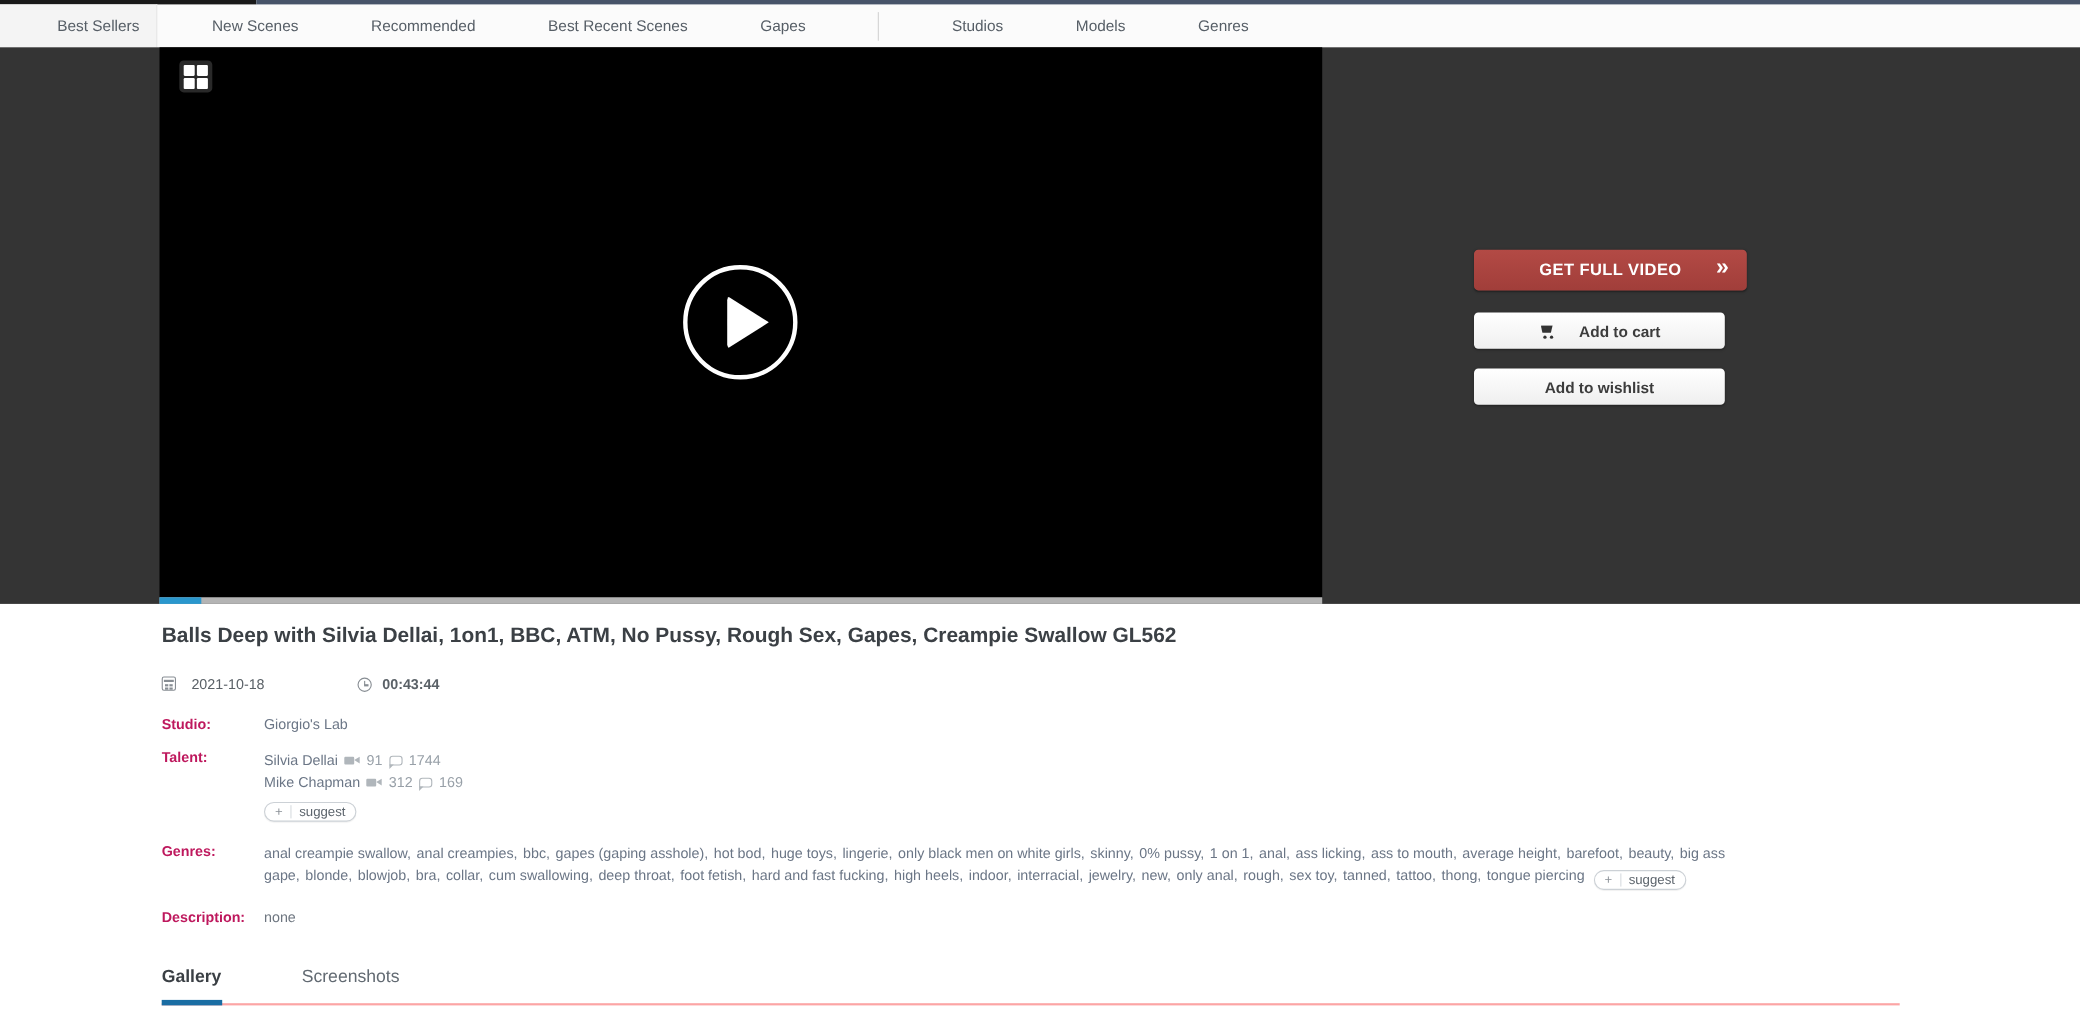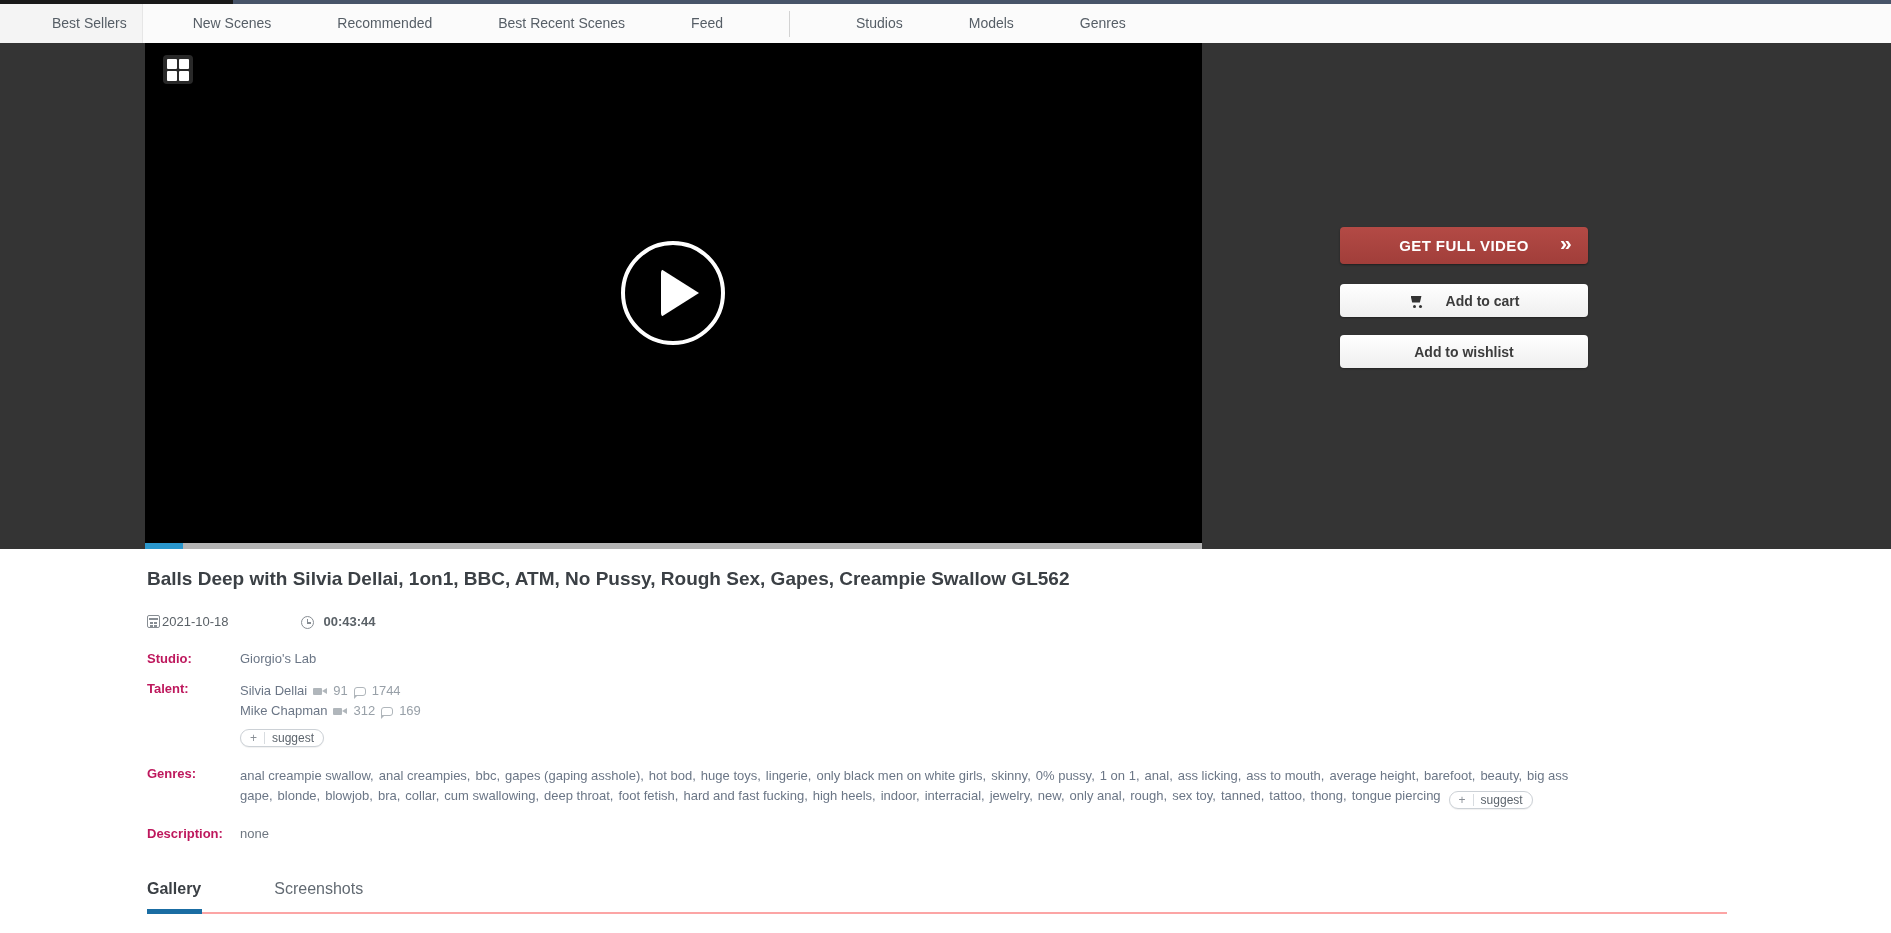--- a/index.html
+++ b/index.html
@@ -37,35 +37,35 @@
   .progress .played { position:absolute; left:0; top:0; width:38px; height:6px; background:#2a97cd; }
 
   
   .buy-col { position:absolute; left:1340px; top:184px; width:248px; }
   .btn-red { display:flex; align-items:center; justify-content:center; position:relative;
     width:248px; height:37px; border-radius:4px; cursor:pointer;
     background:linear-gradient(#b34a45,#a13e3a); box-shadow:0 1px 2px rgba(0,0,0,.4);
     color:#fff; font-size:15px; font-weight:bold; letter-spacing:.4px; }
   .btn-red .chevrons { position:absolute; right:16px; top:4px; font-size:21px; font-weight:bold; }
   .btn-light { display:flex; align-items:center; justify-content:center; gap:22px;
-    width:248px; height:33px; border-radius:4px; cursor:pointer; margin-top:20px;
+    width:228px; height:33px; border-radius:4px; cursor:pointer; margin-top:20px;
     background:linear-gradient(#ffffff,#efefef); box-shadow:0 1px 2px rgba(0,0,0,.35);
     color:#3c3c3c; font-size:14px; font-weight:bold; }
   .btn-light.wishlist { margin-top:18px; }
   .cart-ico { position:relative; width:15px; height:14px; display:inline-block; }
   .cart-ico::before { content:""; position:absolute; left:2px; top:2px; width:11px; height:7px;
     background:#333; clip-path:polygon(0 0,100% 0,85% 100%,15% 100%); }
   .cart-ico::after { content:""; position:absolute; left:4px; top:11px; width:3px; height:3px;
     background:#333; border-radius:50%; box-shadow:6px 0 0 #333; }
 
   
   .content { padding:0 20px 0 147px; }
   .video-title { margin-top:18px; font-size:19px; line-height:24px; font-weight:bold; color:#3b4045; }
 
-  .meta-row { margin-top:23px; display:flex; align-items:center; gap:2px;
+  .meta-row { margin-top:23px; display:flex; align-items:center; gap:14px;
     font-size:13px; color:#5a6167; }
   .meta-row .time-group { margin-left:70px; display:flex; align-items:flex-end; gap:10px;font-weight:bold; }
   .cal-ico { width:13px; height:13px; border:1px solid #878d93; border-radius:2px; position:relative; display:inline-block; }
   .cal-ico::before { content:""; position:absolute; left:1px; right:1px; top:2px; height:2px; background:#878d93; }
   .cal-ico::after { content:""; position:absolute; left:2px; top:6px; width:3px; height:2px;
     background:#878d93; box-shadow:4px 0 0 #878d93, 0 3px 0 #878d93, 4px 3px 0 #878d93; }
   .clk-ico { width:13px; height:13px; border:1px solid #878d93; border-radius:50%; position:relative; display:inline-block; }
   .clk-ico::before { content:""; position:absolute; left:5px; top:2px; width:1.5px; height:4px; background:#878d93; }
   .clk-ico::after { content:""; position:absolute; left:5px; top:5px; width:4px; height:1.5px; background:#878d93; }
 
@@ -112,21 +112,21 @@
 <body>
 
 <div class="top-strip">
   <div class="strip-dark"></div>
   <div class="strip-blue"></div>
 </div>
 
 <nav class="navbar">
   <div class="nav-group nav-left">
     
-  <span class="nav-item">Best Sellers</span><span class="nav-item">New Scenes</span><span class="nav-item">Recommended</span><span class="nav-item">Best Recent Scenes</span><span class="nav-item">Feed</span></div>
+  <span class="nav-item">Best Sellers</span><span class="nav-item">New Scenes</span><span class="nav-item">Recommended</span><span class="nav-item">Best Recent Scenes</span><span class="nav-item">Gapes</span></div>
   <span class="nav-divider"></span>
   <div class="nav-group nav-right">
     
   <span class="nav-item">Studios</span><span class="nav-item">Models</span><span class="nav-item">Genres</span></div>
 </nav>
 
 <section class="hero">
   <div class="player">
     <div class="grid-btn">
       <i></i>

